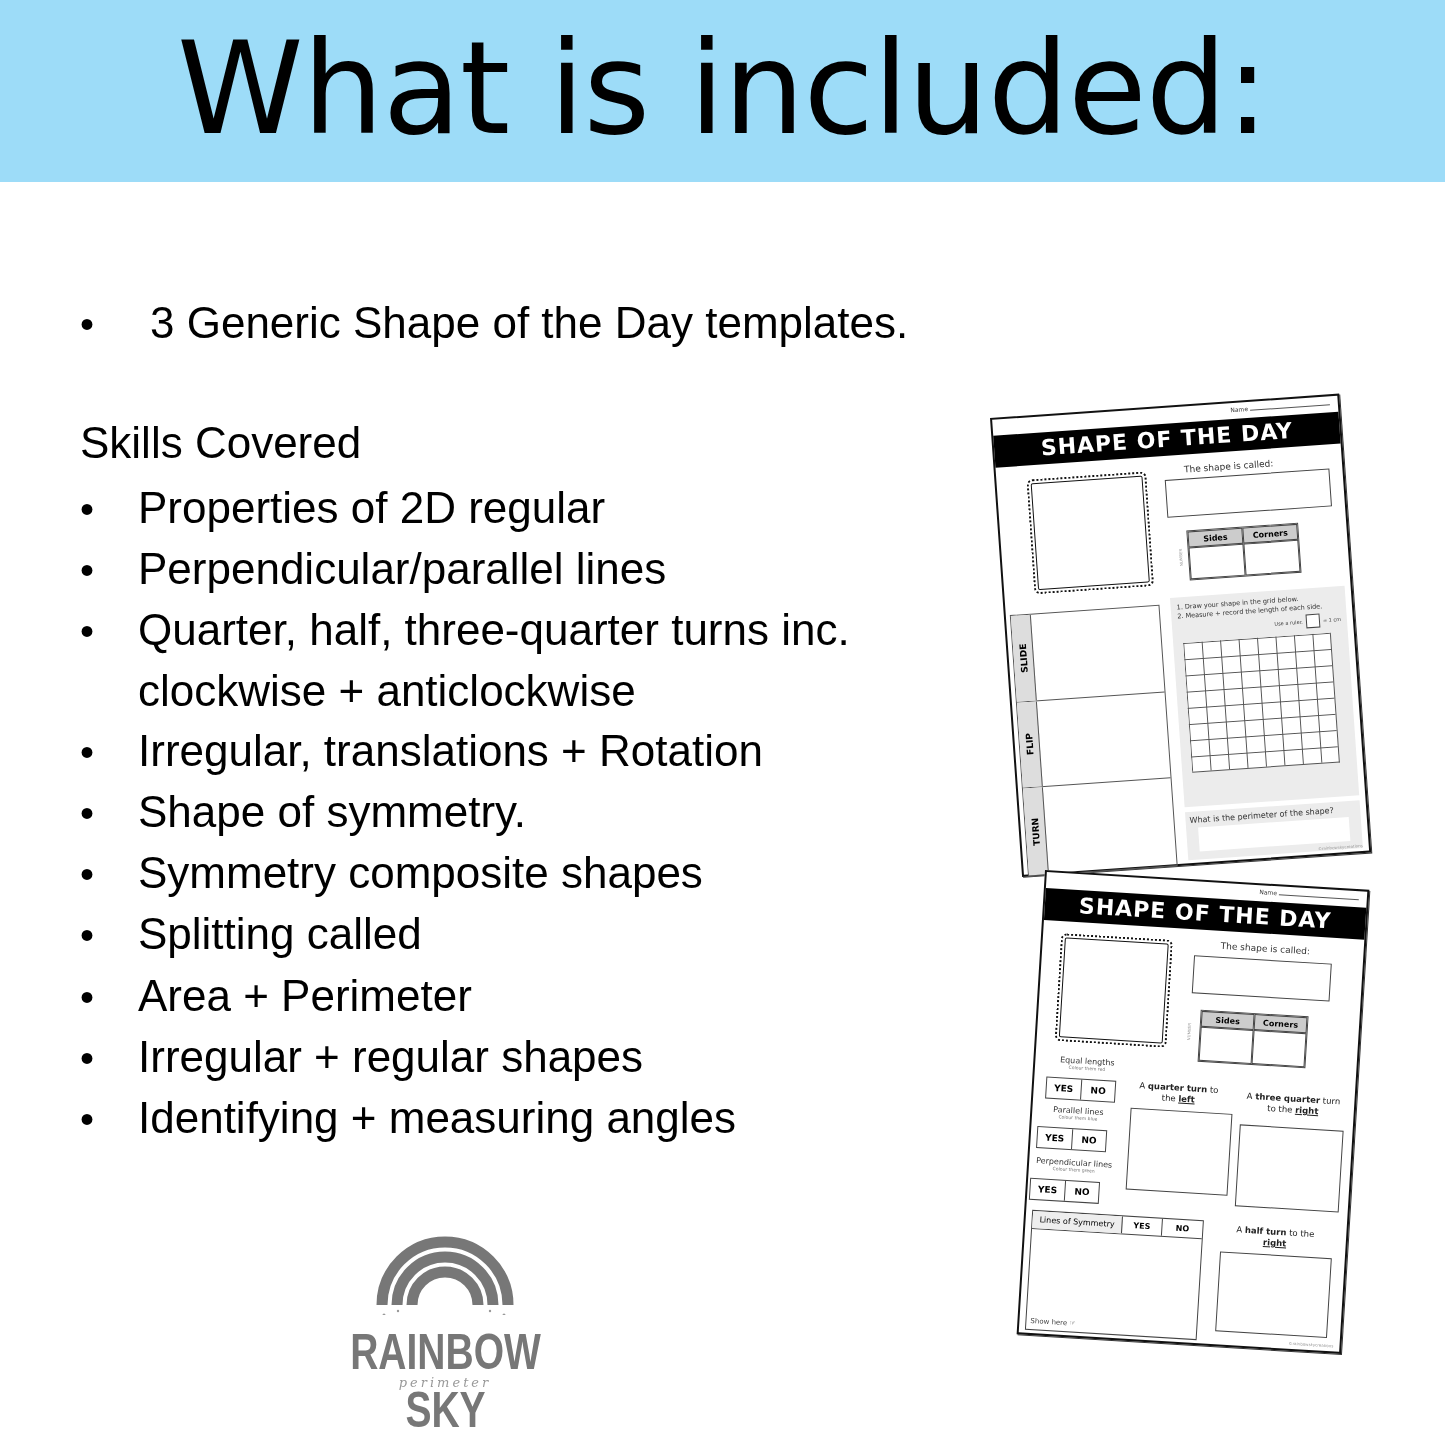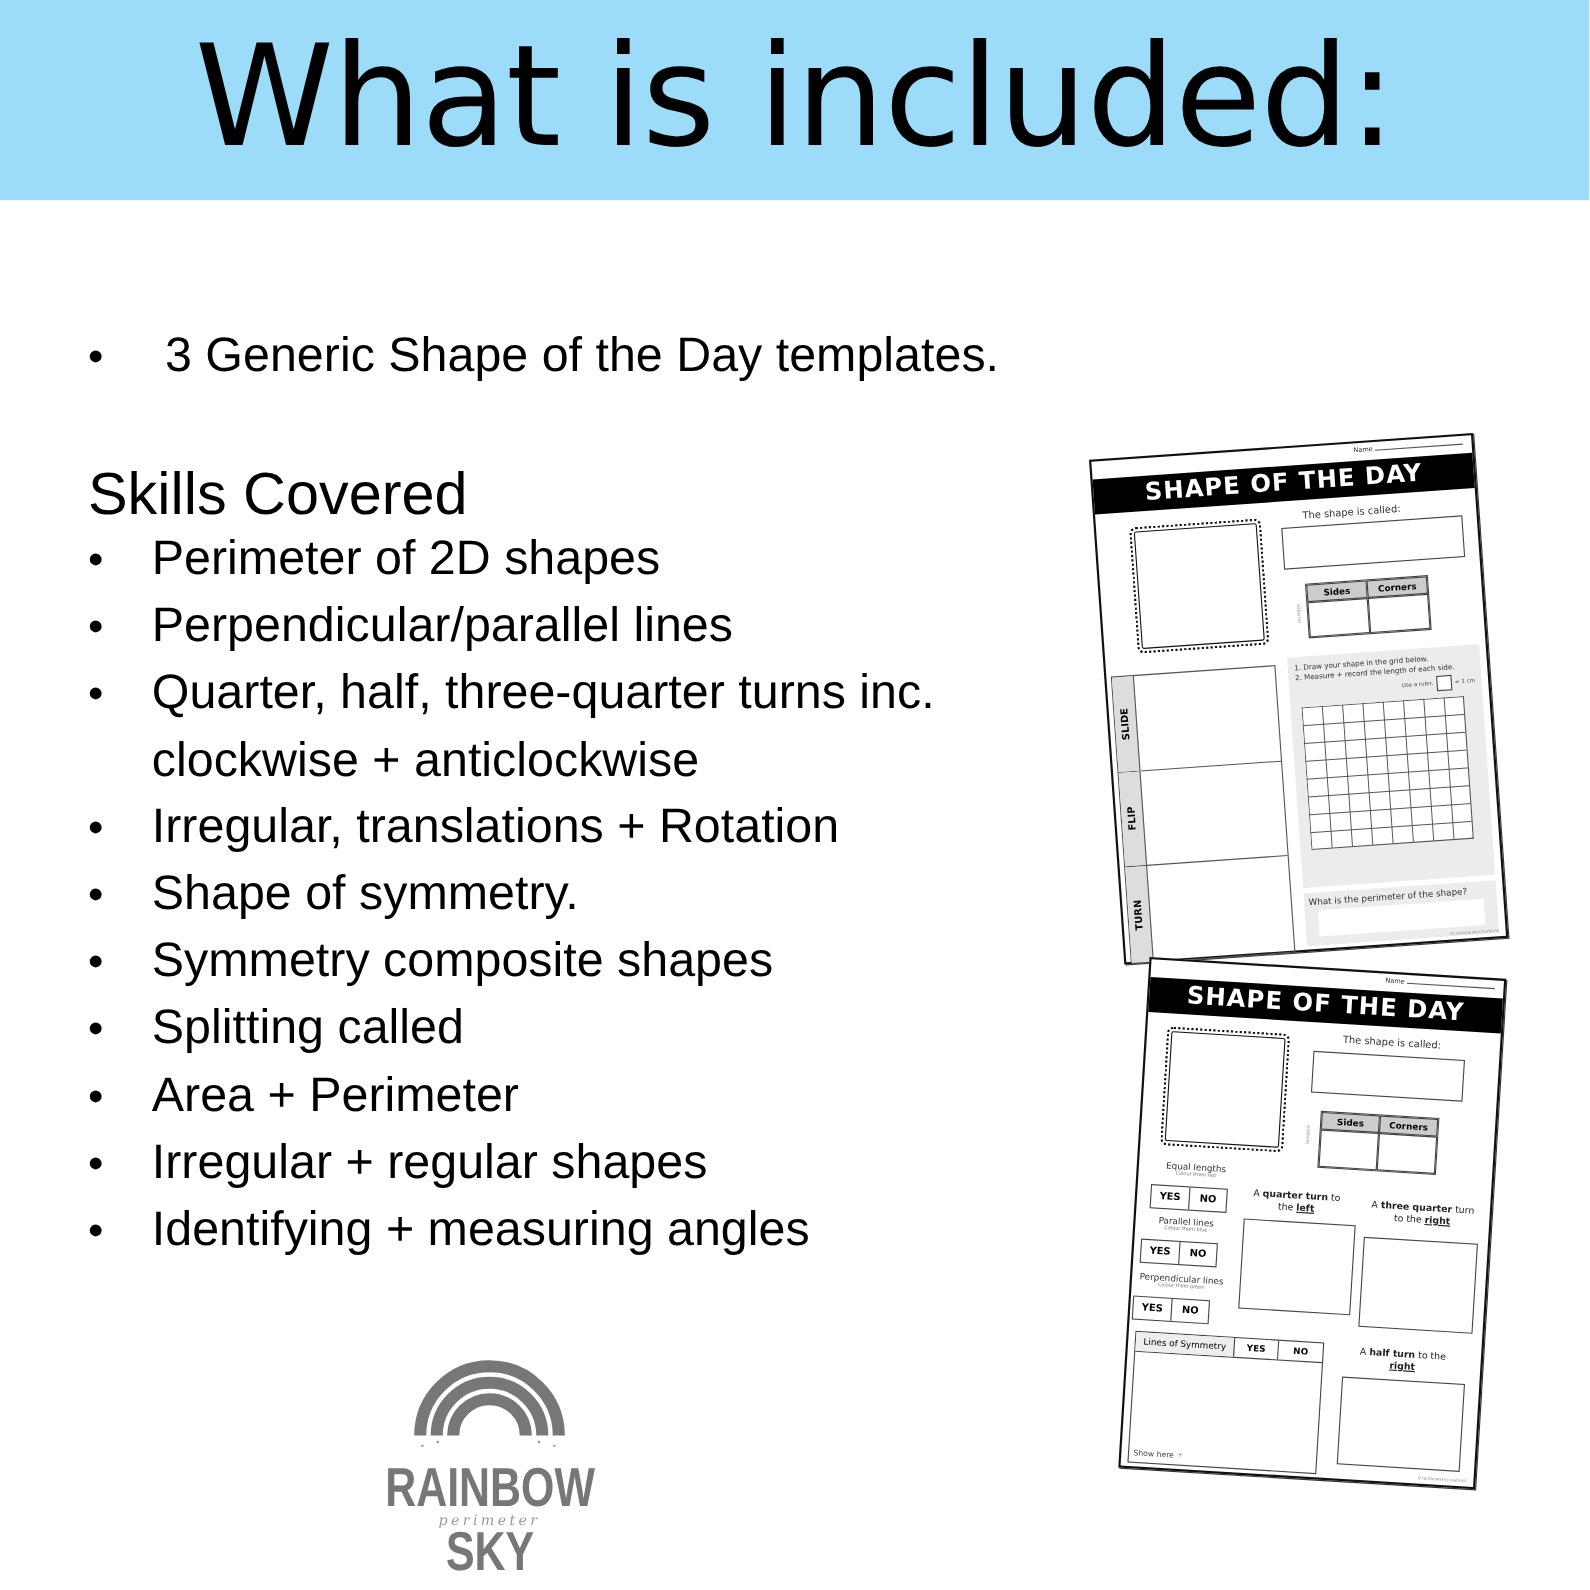--- a/index.html
+++ b/index.html
@@ -6,21 +6,21 @@
   html, body { width: 1445px; height: 1445px; background: #ffffff; overflow: hidden; }
   body { position: relative; font-family: "Liberation Sans", "DejaVu Sans", sans-serif; color: #000; }
 
   .header { position: absolute; left: 0; top: 0; width: 1445px; height: 182px; background: #9ddcf8; display: flex; align-items: center; justify-content: center; }
   .header h1 { font-family: "DejaVu Sans", sans-serif; font-weight: normal; font-size: 128px; letter-spacing: -1px; line-height: 1; margin-top: -4px; }
 
   .intro { position: absolute; left: 80px; top: 298px; font-size: 44px; display: flex; align-items: baseline; }
   .bullet { display: inline-block; width: 58px; font-size: 40px; }
   .intro .txt { margin-left: 12px; }
 
-  .skills-title { position: absolute; left: 80px; top: 418px; font-size: 54px; font-weight: normal; }
+  .skills-title { position: absolute; left: 80px; top: 418px; font-size: 44px; font-weight: normal; }
   .skills { position: absolute; left: 80px; top: 478px; list-style: none; font-size: 44px; line-height: 60.2px; }
   .skills li { display: flex; align-items: baseline; }
   .skills li .bullet { flex: 0 0 58px; }
   .skills li .t { width: 830px; }
 
   
   .sheet { position: absolute; background: #fff; border: 2.5px solid #111; box-shadow: 1px 1px 0 #333; font-family: "DejaVu Sans", sans-serif; }
   .sheet1 { left: 990px; top: 418px; width: 350px; height: 460px; transform: rotate(-4deg); transform-origin: top left; }
   .sheet2 { left: 1045px; top: 870px; width: 325px; height: 465px; transform: rotate(3.5deg); transform-origin: top left; }
 
@@ -85,21 +85,21 @@
 
 <div class="intro">
   <span class="bullet">•</span>
   <span class="txt">3 Generic Shape of the Day templates.</span>
 </div>
 
 <div class="skills-title">Skills Covered</div>
 <ul class="skills">
   <li>
       <span class="bullet">•</span>
-      <span class="t">Perimeter of 2D shapes</span>
+      <span class="t">Properties of 2D regular</span>
     </li>
   <li>
       <span class="bullet">•</span>
       <span class="t">Perpendicular/parallel lines</span>
     </li>
   <li>
       <span class="bullet">•</span>
       <span class="t">Quarter, half, three-quarter turns inc. clockwise + anticlockwise</span>
     </li>
   <li>

